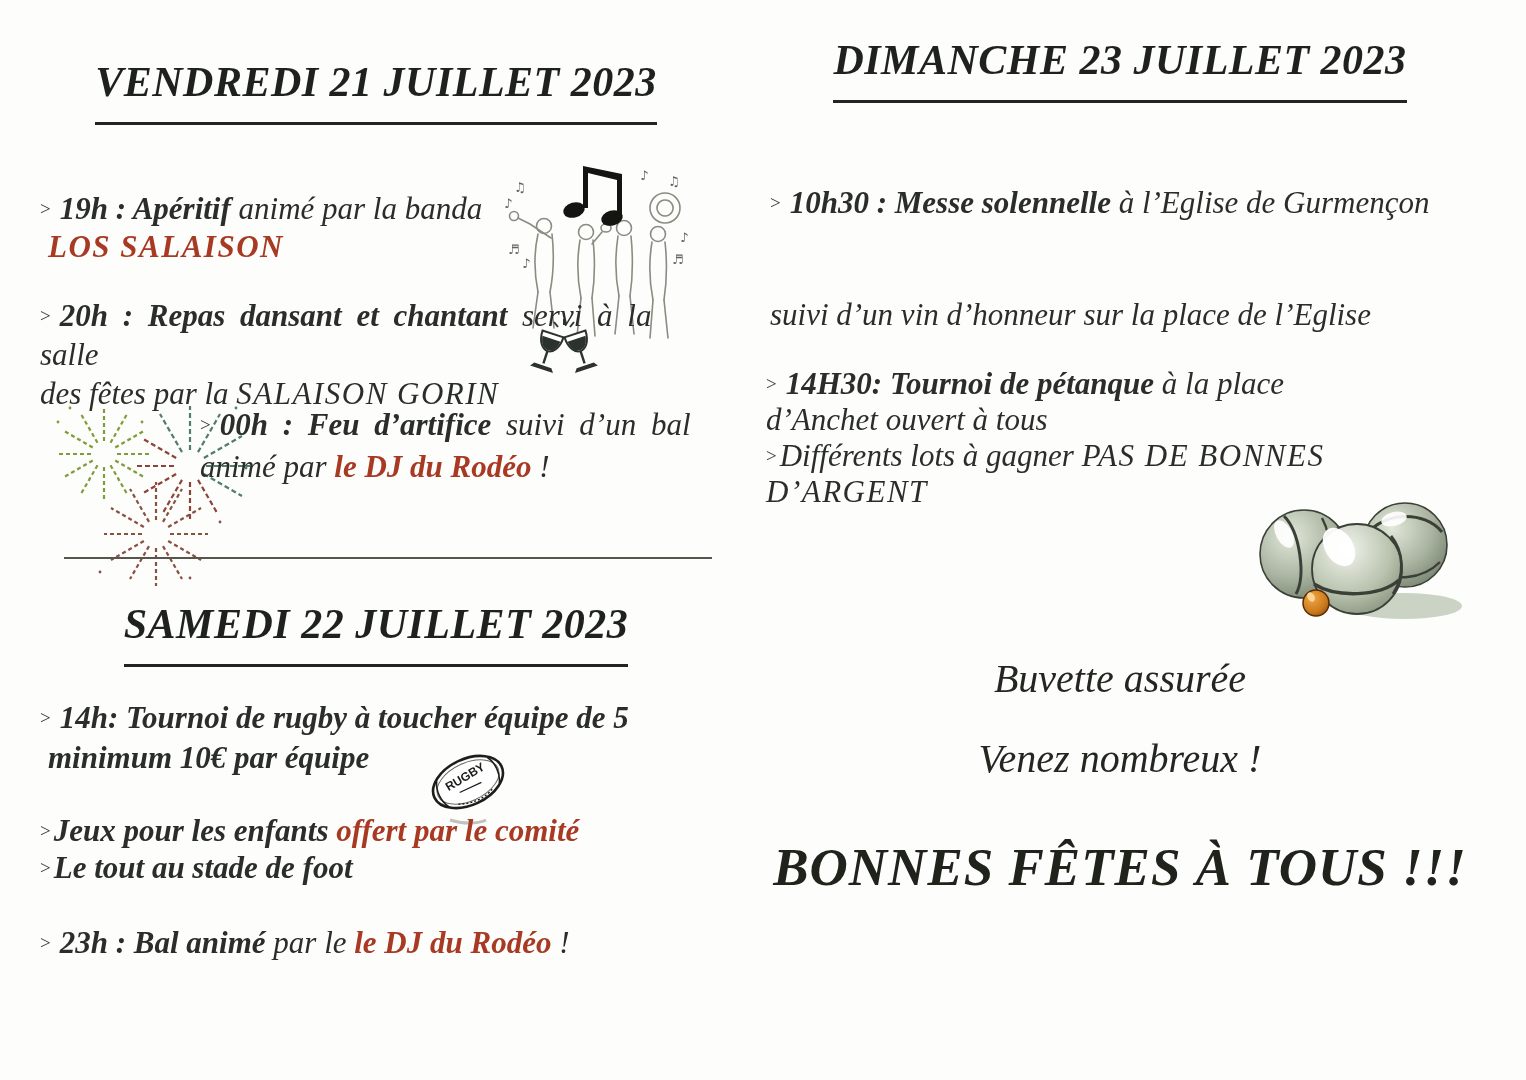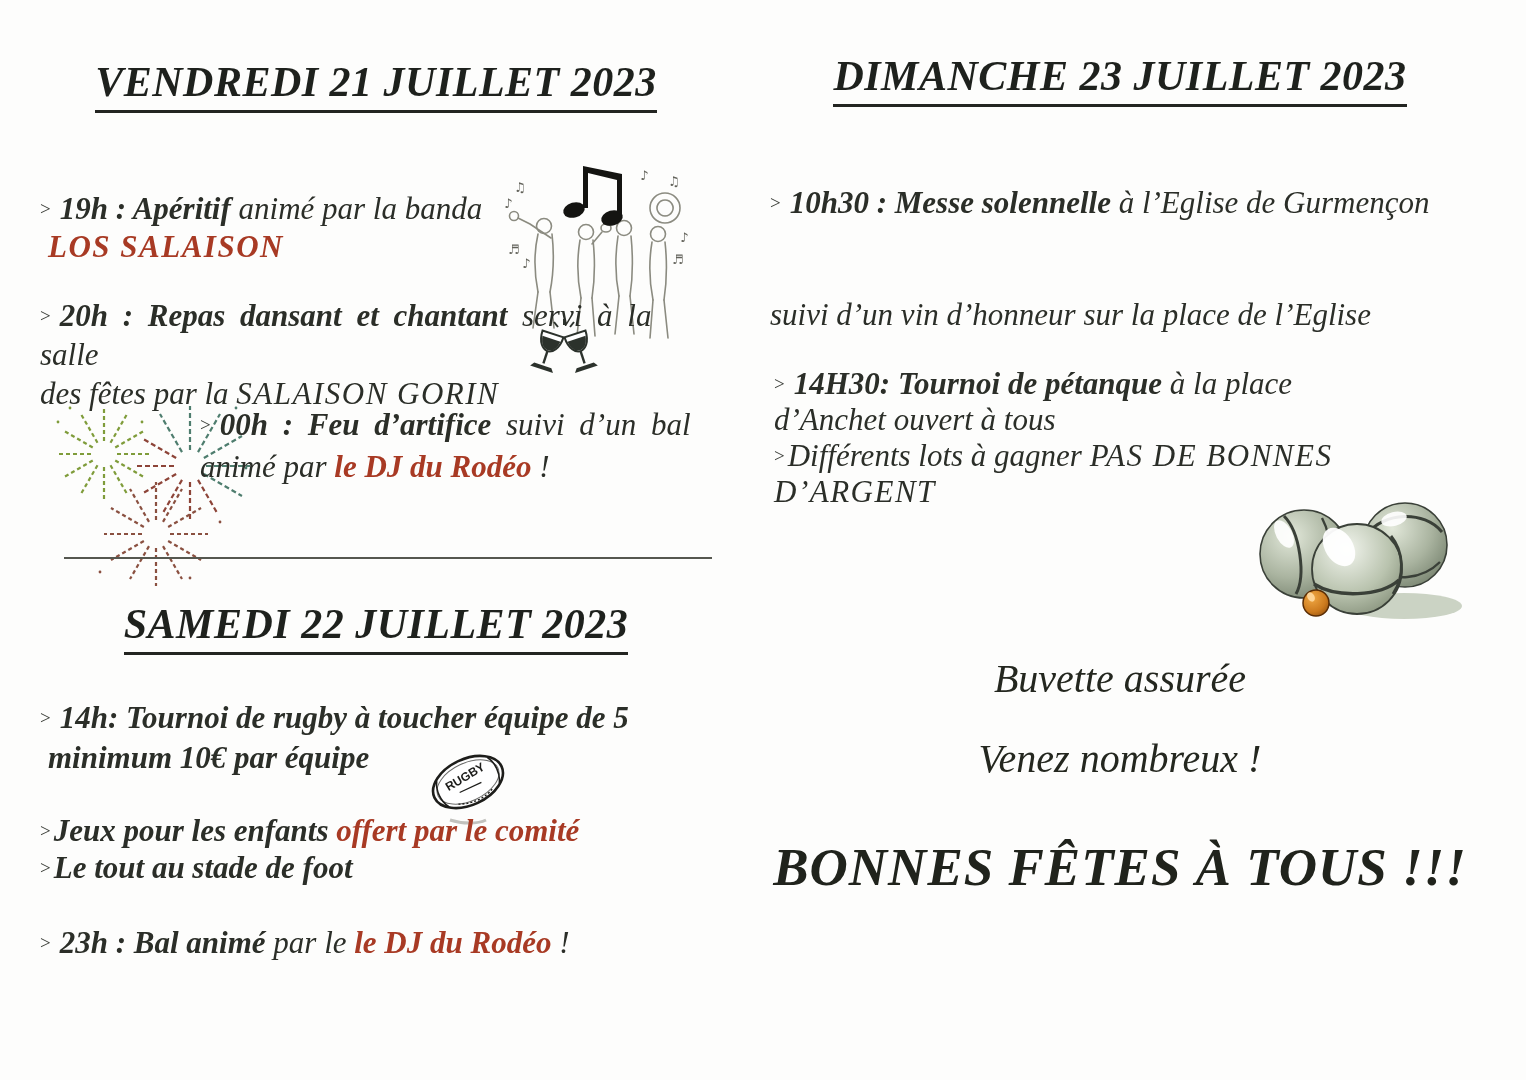--- a/index.html
+++ b/index.html
@@ -24,21 +24,21 @@
   .col-center{text-align:center;}
   .title{
     font-weight:700;
     font-size:42px;
     color:var(--head);
     letter-spacing:.5px;
   }
   .title .u{
     display:inline-block;
     border-bottom:3px solid #232521;
-    padding-bottom:4px;
+    padding-bottom:16px;
   }
   .ev{
     font-size:31px;
     line-height:38px;
     color:var(--ink);
   }
   .b{font-weight:700;}
   .red{color:var(--red);font-weight:700;}
   .bullet{
     font-style:normal;
@@ -253,34 +253,34 @@
 
   <div class="abs ev" style="left:40px;top:812px;width:680px;line-height:37px;">
     <span class="bullet tight">&gt;</span><span class="b">Jeux pour les enfants </span><span class="red">offert par le comité</span><br>
     <span class="bullet tight">&gt;</span><span class="b">Le tout au stade de foot</span>
   </div>
 
   <div class="abs ev" style="left:40px;top:924px;width:680px;">
     <span class="bullet">&gt;</span><span class="b">23h : Bal animé </span><span>par le </span><span class="red"> le DJ du Rodéo </span><span> !</span>
   </div>
 
-  <div class="abs col-center" style="left:770px;top:52px;width:700px;text-decoration:underline;">
+  <div class="abs col-center" style="left:770px;top:36px;width:700px;text-decoration:underline;">
     <span class="title"><span class="u">DIMANCHE 23 JUILLET 2023</span></span>
   </div>
 
   <div class="abs ev" style="left:770px;top:184px;width:700px;">
     <span class="bullet">&gt;</span><span class="b">10h30 : Messe solennelle</span><span> à l’Eglise de Gurmençon</span>
   </div>
 
   <div class="abs ev" style="left:770px;top:256px;width:700px;line-height:39px;">
     <br>
     <span>suivi d’un vin d’honneur sur la place de l’Eglise</span>
   </div>
 
-  <div class="abs ev" style="left:766px;top:366px;width:700px;line-height:36px;margin-left:8px;">
+  <div class="abs ev" style="left:766px;top:366px;width:700px;line-height:36px;">
     <span class="bullet">&gt;</span><span class="b">14H30: Tournoi de pétanque</span><span> à la place</span><br>
     <span>d’Anchet ouvert à tous</span><br>
     <span class="bullet tight">&gt;</span><span>Différents lots à gagner </span><span class="caps">PAS DE BONNES</span><br>
     <span class="caps">D’ARGENT</span>
   </div>
 
   <svg class="abs" style="left:1254px;top:490px;" width="210" height="140" viewBox="0 0 210 140">
     <defs>
       <radialGradient id="ballA" cx="0.35" cy="0.3" r="0.85">
         <stop offset="0%" stop-color="#e2e8da"></stop>

